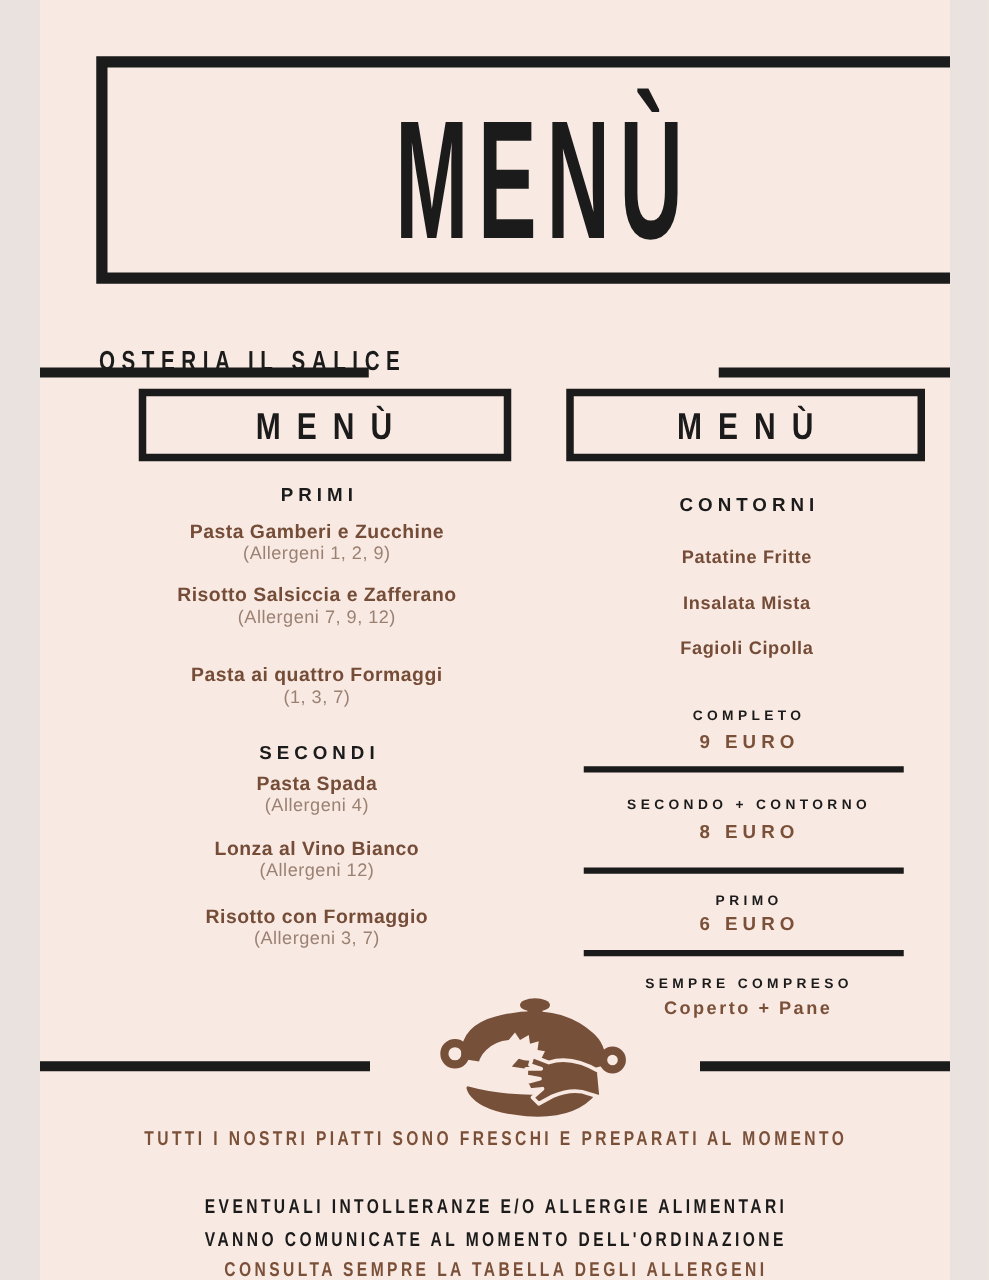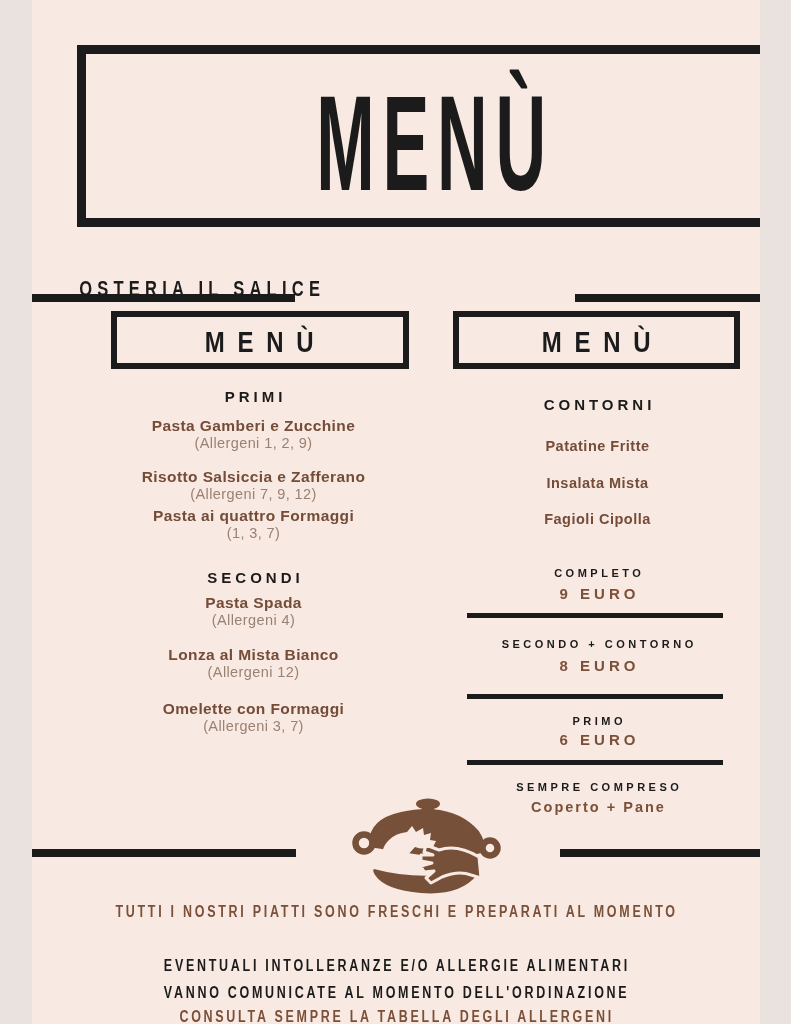--- a/index.html
+++ b/index.html
@@ -45,21 +45,21 @@
   }
   
   .lcol{position:absolute;left:52px;top:389px;width:340px;text-align:center;}
   .section-heading{
     font-size:15px;font-weight:bold;letter-spacing:4px;color:var(--ink);
     line-height:15px;text-indent:4px;
   }
   .lcol .section-heading.primi{margin-bottom:13px;}
   .lcol .section-heading.secondi{margin-top:28px;margin-bottom:9px;}
   .dish{margin-bottom:16px;}
-  .dish.tight{margin-bottom:4px;}
+  .dish.tight{margin-bottom:29px;}
   .dish.roomy{margin-bottom:17px;}
   .dish.roomier{margin-bottom:19px;}
   .dish-name{font-size:15.5px;font-weight:bold;color:var(--brown);line-height:18px;letter-spacing:0.4px;}
   .dish-allergens{font-size:14.5px;color:var(--brown_light);line-height:17px;letter-spacing:0.4px;}
   
   .rcol{position:absolute;left:421px;top:0;width:290px;height:1024px;}
   .rrow{position:absolute;left:0;width:100%;text-align:center;white-space:nowrap;}
   .side-heading{font-size:15px;font-weight:bold;letter-spacing:4px;text-indent:4px;line-height:16px;}
   .side-item{font-size:14.5px;font-weight:bold;color:var(--brown);letter-spacing:0.5px;line-height:17px;}
   .price-label{font-size:11px;font-weight:bold;letter-spacing:3.5px;text-indent:3.5px;line-height:16px;}
@@ -123,25 +123,25 @@
       <div class="dish-allergens">(1, 3, 7)</div>
     </div>
 
     <div class="section-heading secondi">SECONDI</div>
 
     <div class="dish roomy">
       <div class="dish-name">Pasta Spada</div>
       <div class="dish-allergens">(Allergeni 4)</div>
     </div>
     <div class="dish roomier">
-      <div class="dish-name">Lonza al Mista Bianco</div>
+      <div class="dish-name">Lonza al Vino Bianco</div>
       <div class="dish-allergens">(Allergeni 12)</div>
     </div>
     <div class="dish">
-      <div class="dish-name">Omelette con Formaggi</div>
+      <div class="dish-name">Risotto con Formaggio</div>
       <div class="dish-allergens">(Allergeni 3, 7)</div>
     </div>
   </div>
 
   <div class="rcol">
     <div class="rrow side-heading" style="top:397px;">CONTORNI</div>
     <div class="rrow side-item" style="top:438px;">Patatine Fritte</div>
     <div class="rrow side-item" style="top:475px;">Insalata Mista</div>
     <div class="rrow side-item" style="top:511px;">Fagioli Cipolla</div>
 

